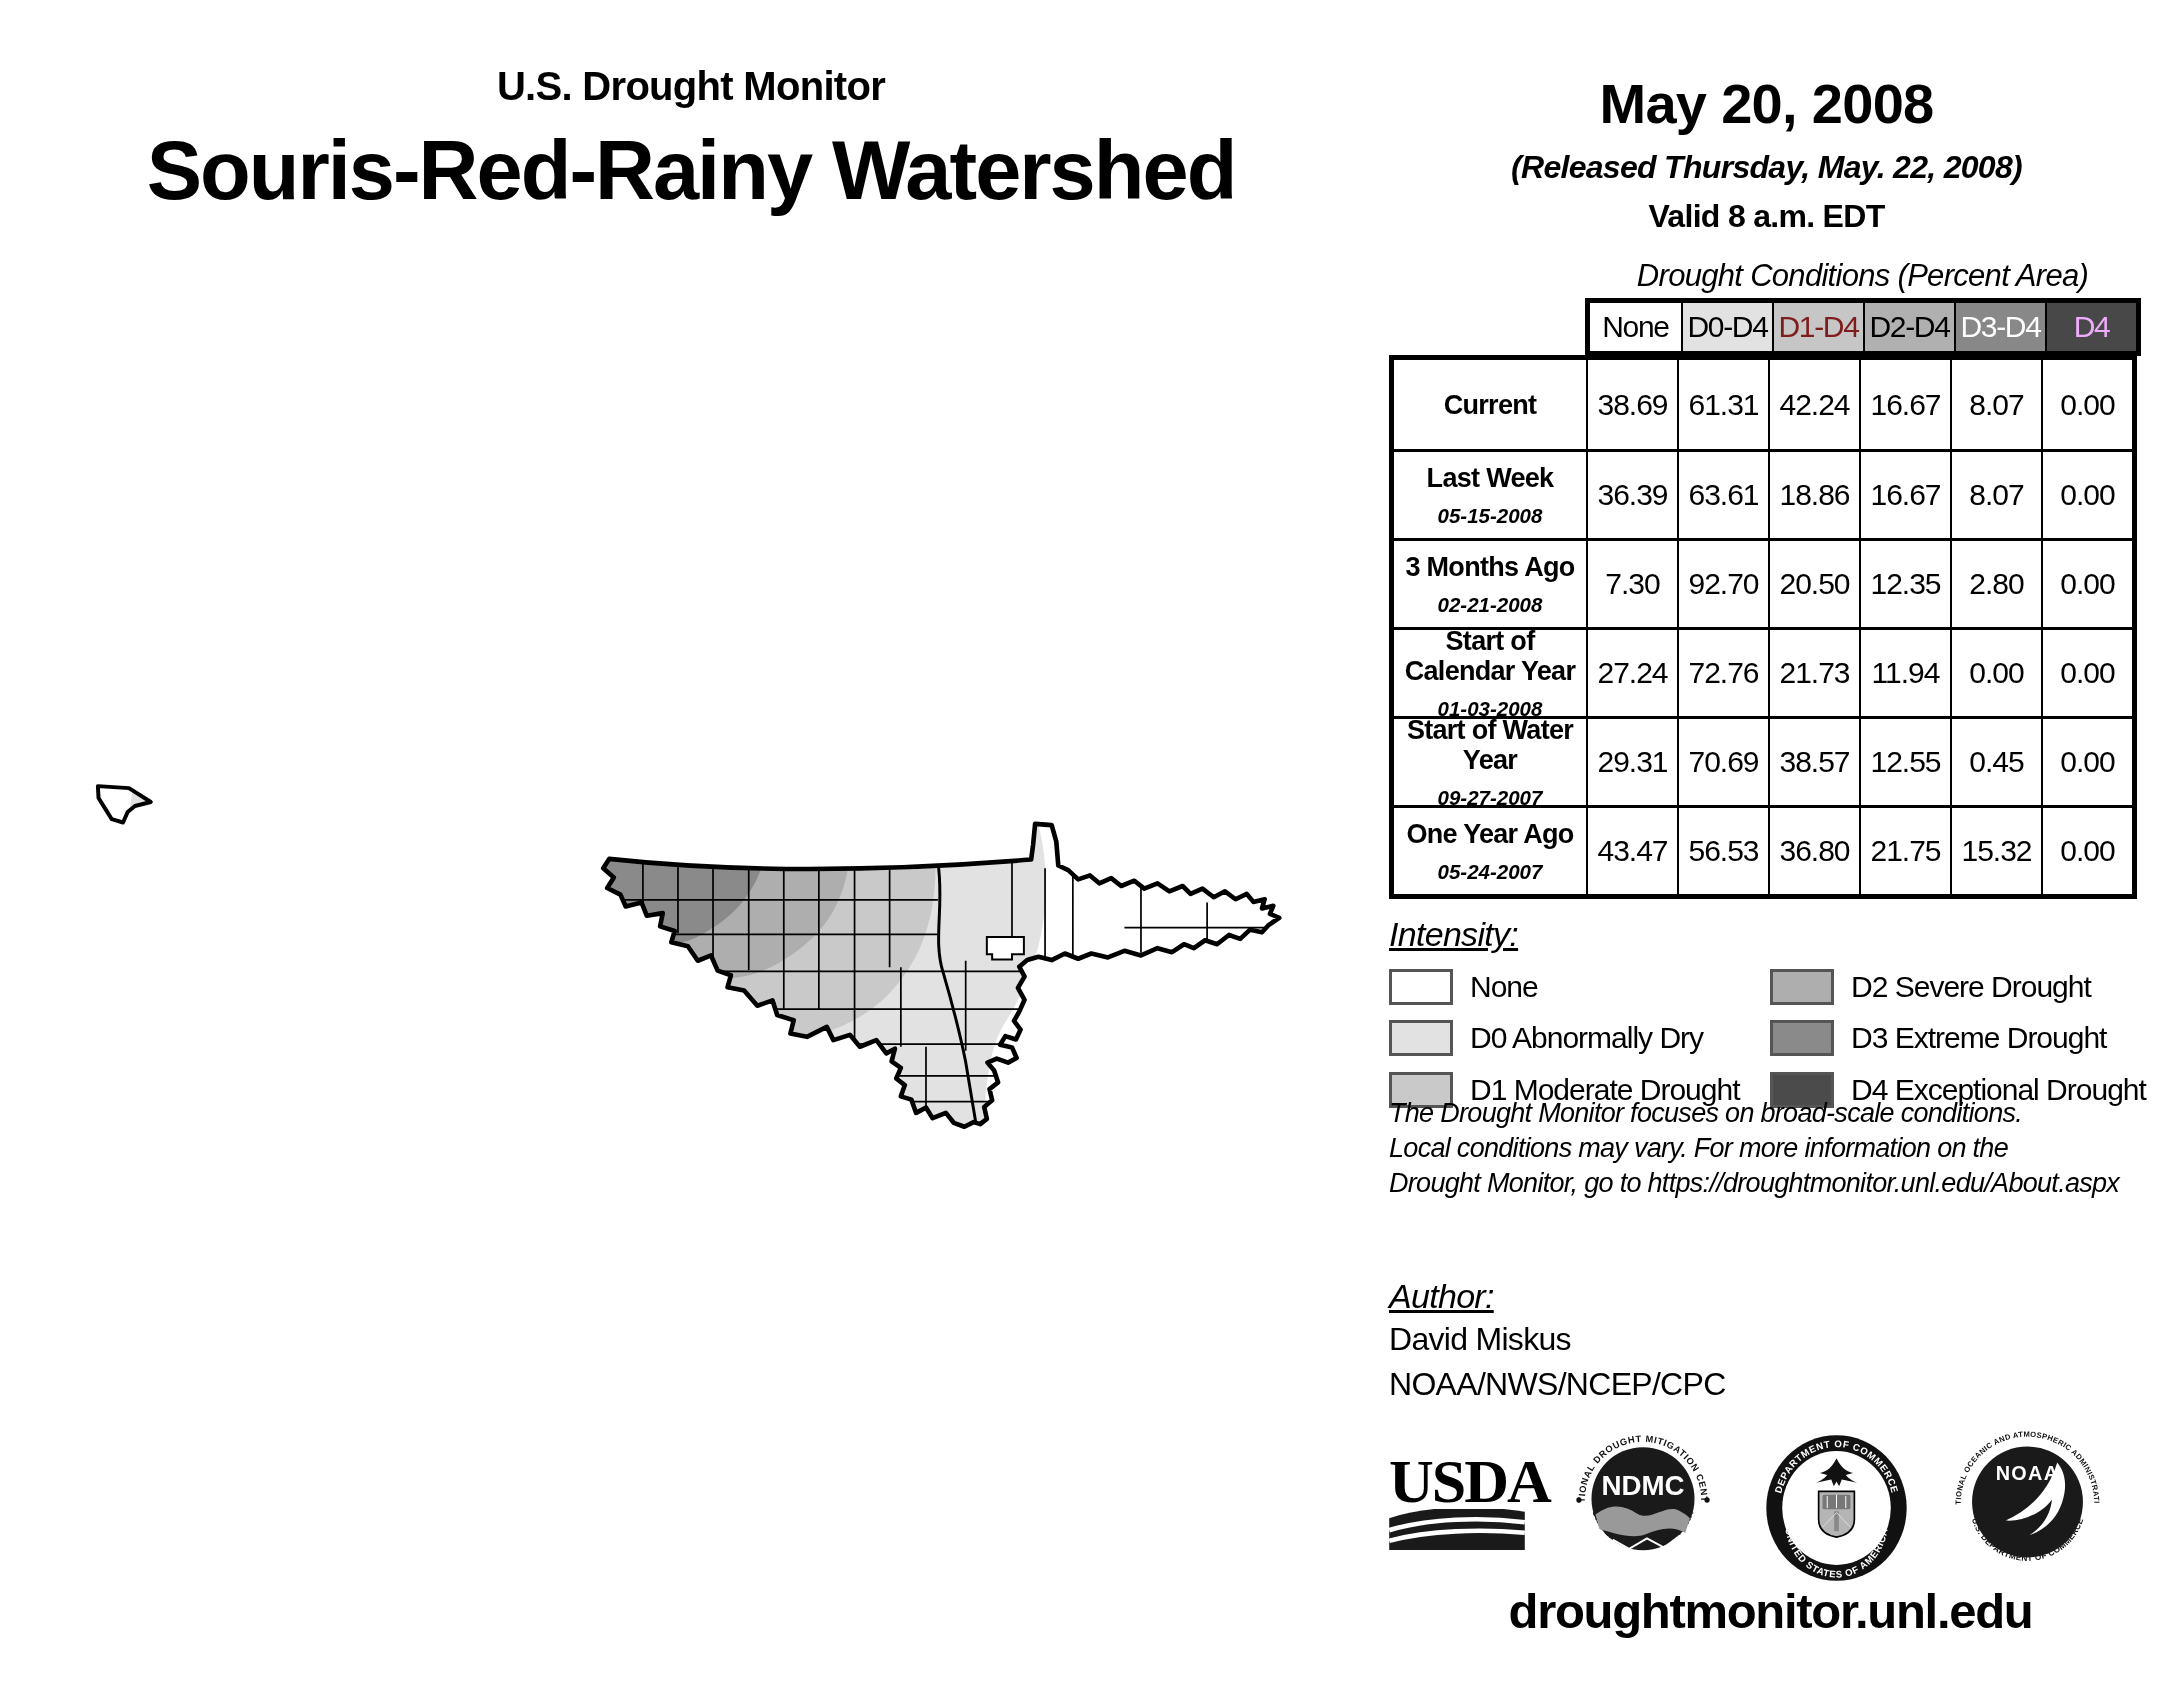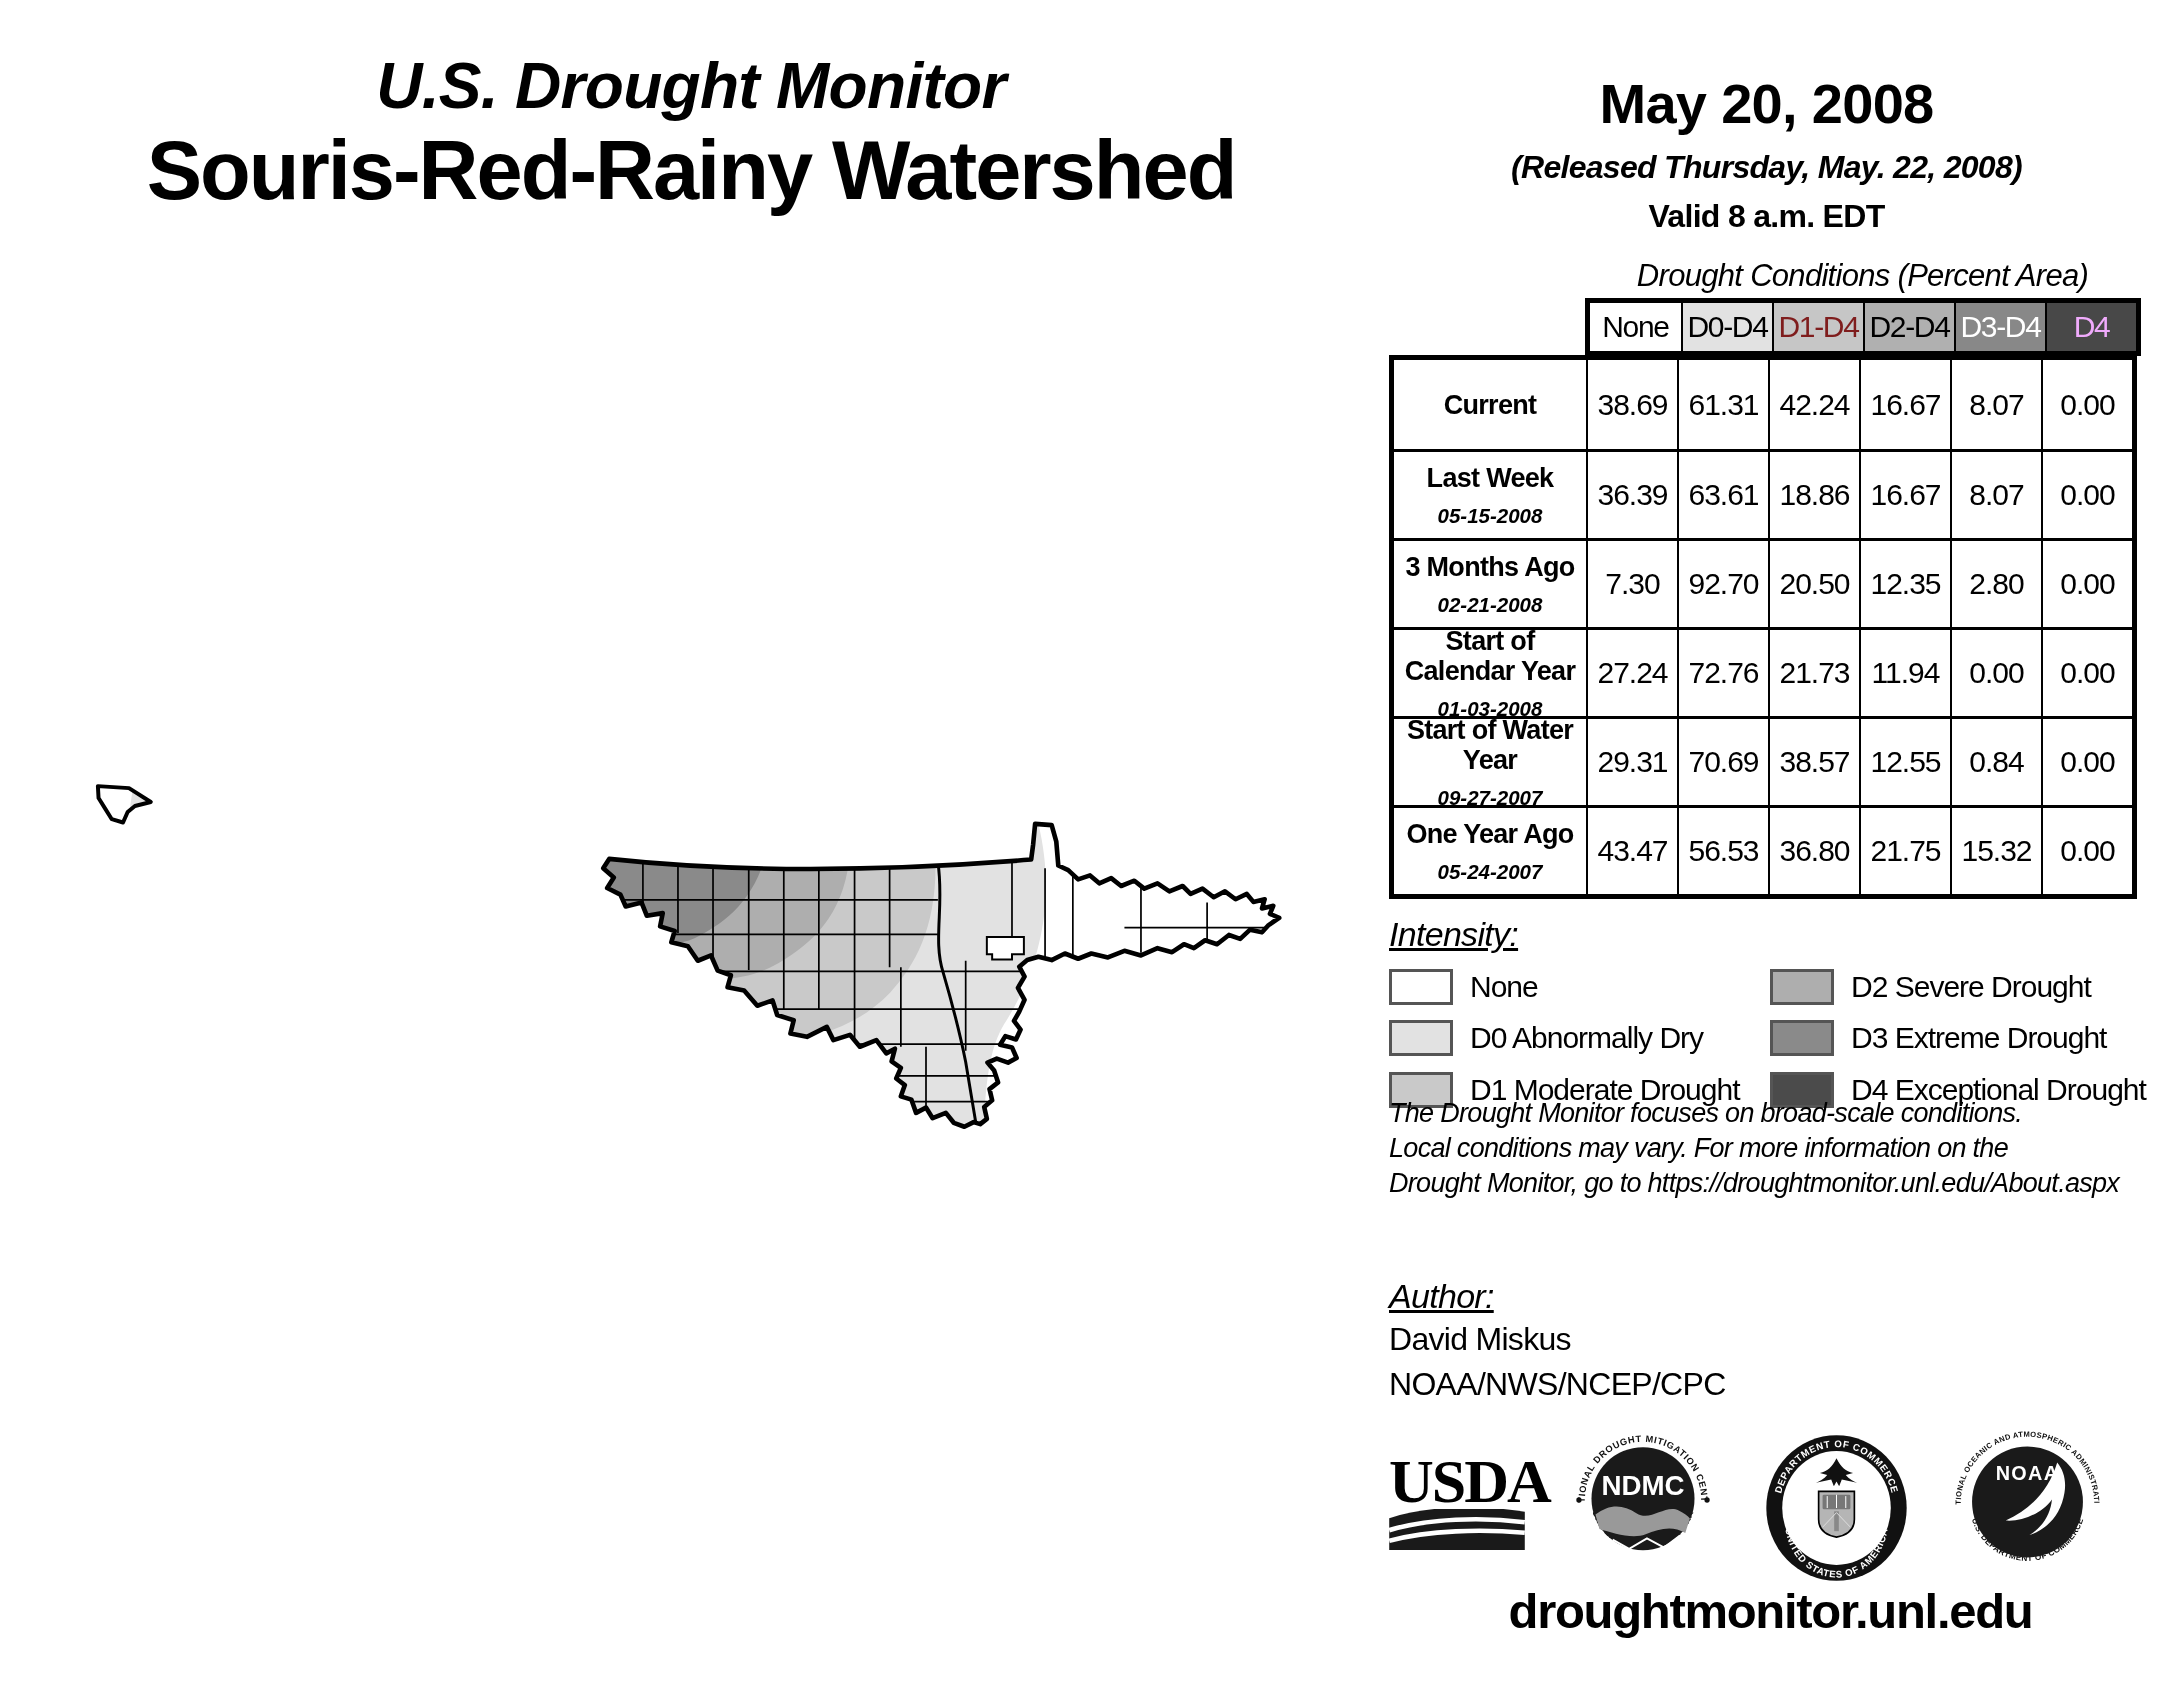--- a/index.html
+++ b/index.html
@@ -2,21 +2,21 @@
 <html style="font-size:10.6px"><head>
 <meta charset="utf-8">
 <style>
   html,body{margin:0;padding:0;background:#fff;}
   .page{position:relative;width:2183px;height:1687px;background:#ffffff;
         font-family:"Liberation Sans",sans-serif;color:#000;overflow:hidden;}
   .abs{position:absolute;}
 
   
   .title-block{left:46px;top:58px;width:1290px;text-align:center;}
-  .title-small{font-size:64px;font-weight:bold;font-style:italic;letter-spacing:-0.7px;line-height:56px;}
+  .title-small{font-size:40px;font-weight:bold;letter-spacing:-0.7px;line-height:56px;}
   .title-large{font-size:83px;font-weight:bold;letter-spacing:-2px;line-height:83px;margin-top:14.6px;}
 
   .date-block{left:1469px;top:71px;width:595px;text-align:center;}
   .date-line{font-size:56px;font-weight:bold;letter-spacing:-0.7px;}
   .released-line{font-size:32px;font-weight:bold;font-style:italic;margin-top:13.2px;letter-spacing:-0.7px;}
   .valid-line{font-size:32px;font-weight:bold;margin-top:12px;letter-spacing:-0.7px;}
 
   
   .table-title{left:1588px;top:258px;width:549px;text-align:center;
                font-size:31px;font-style:italic;letter-spacing:-0.7px;}
@@ -128,21 +128,21 @@
       <div class="bcell">0.00</div>
       <div class="bcell">0.00</div>
       <div class="bcell c0">
         <div class="row-label">Start of Water Year</div>
         <div class="row-date">09-27-2007</div>
       </div>
       <div class="bcell">29.31</div>
       <div class="bcell">70.69</div>
       <div class="bcell">38.57</div>
       <div class="bcell">12.55</div>
-      <div class="bcell">0.84</div>
+      <div class="bcell">0.45</div>
       <div class="bcell">0.00</div>
       <div class="bcell c0">
         <div class="row-label">One Year Ago</div>
         <div class="row-date">05-24-2007</div>
       </div>
       <div class="bcell">43.47</div>
       <div class="bcell">56.53</div>
       <div class="bcell">36.80</div>
       <div class="bcell">21.75</div>
       <div class="bcell">15.32</div>

